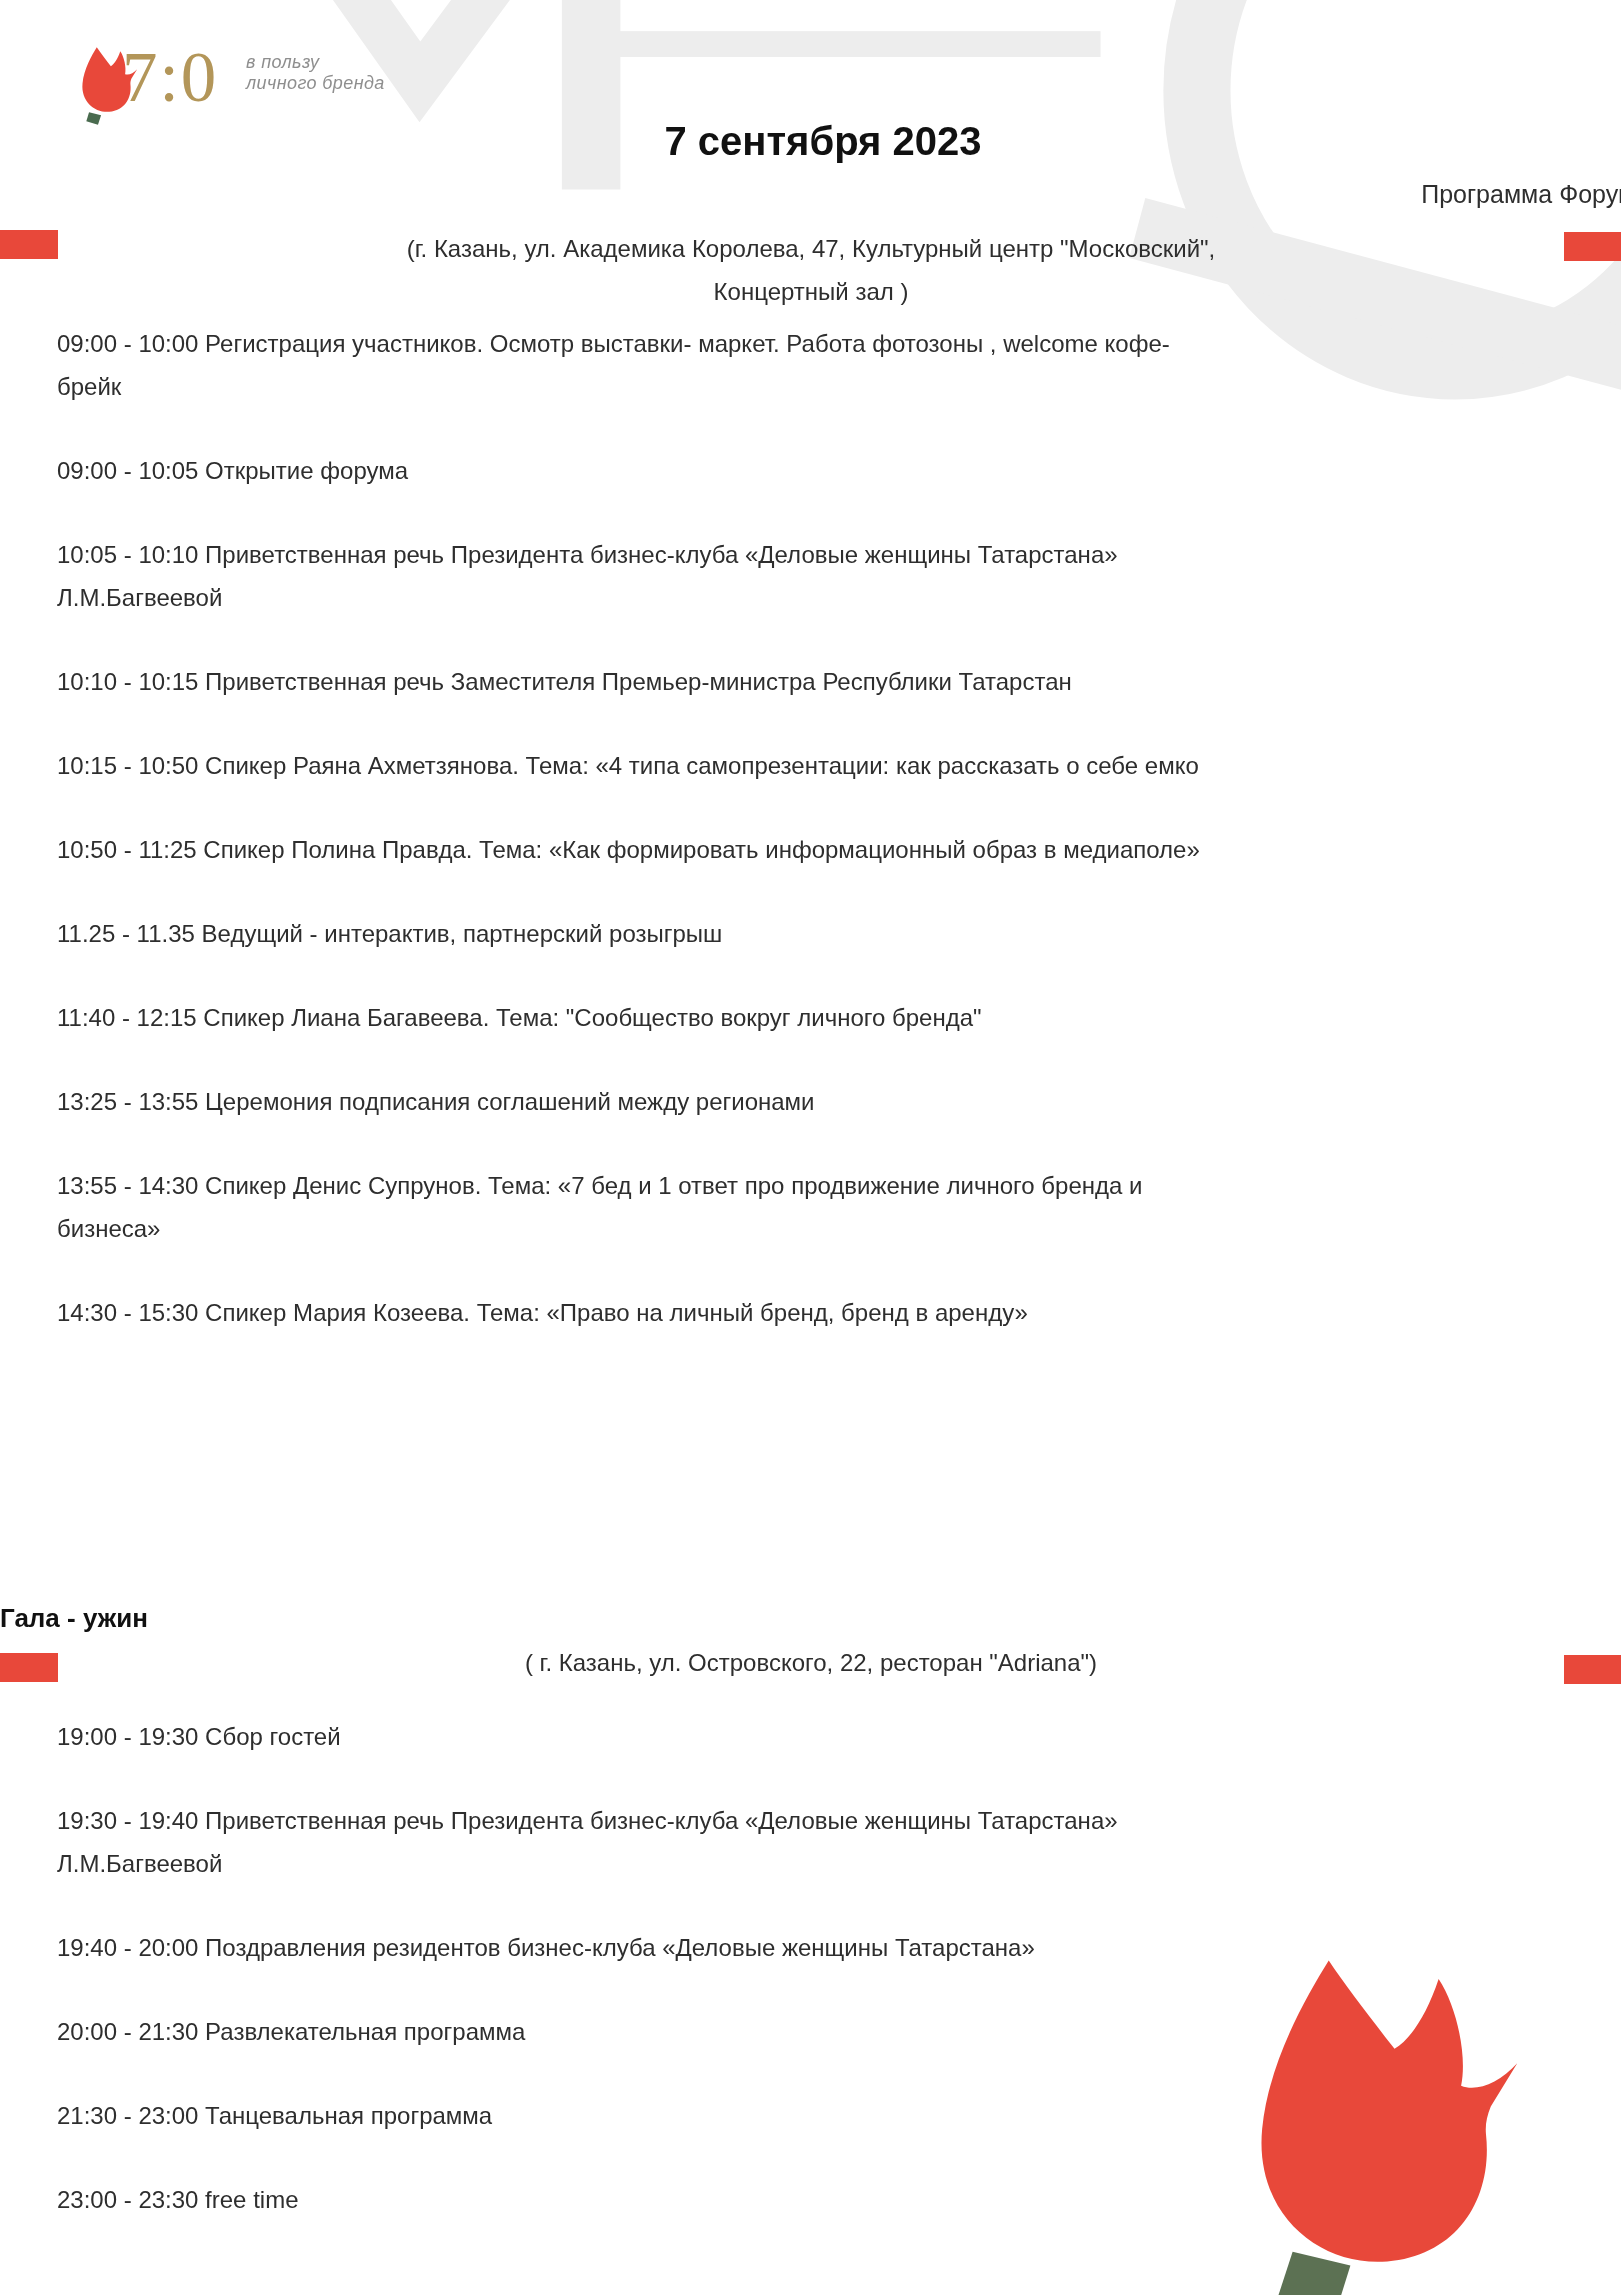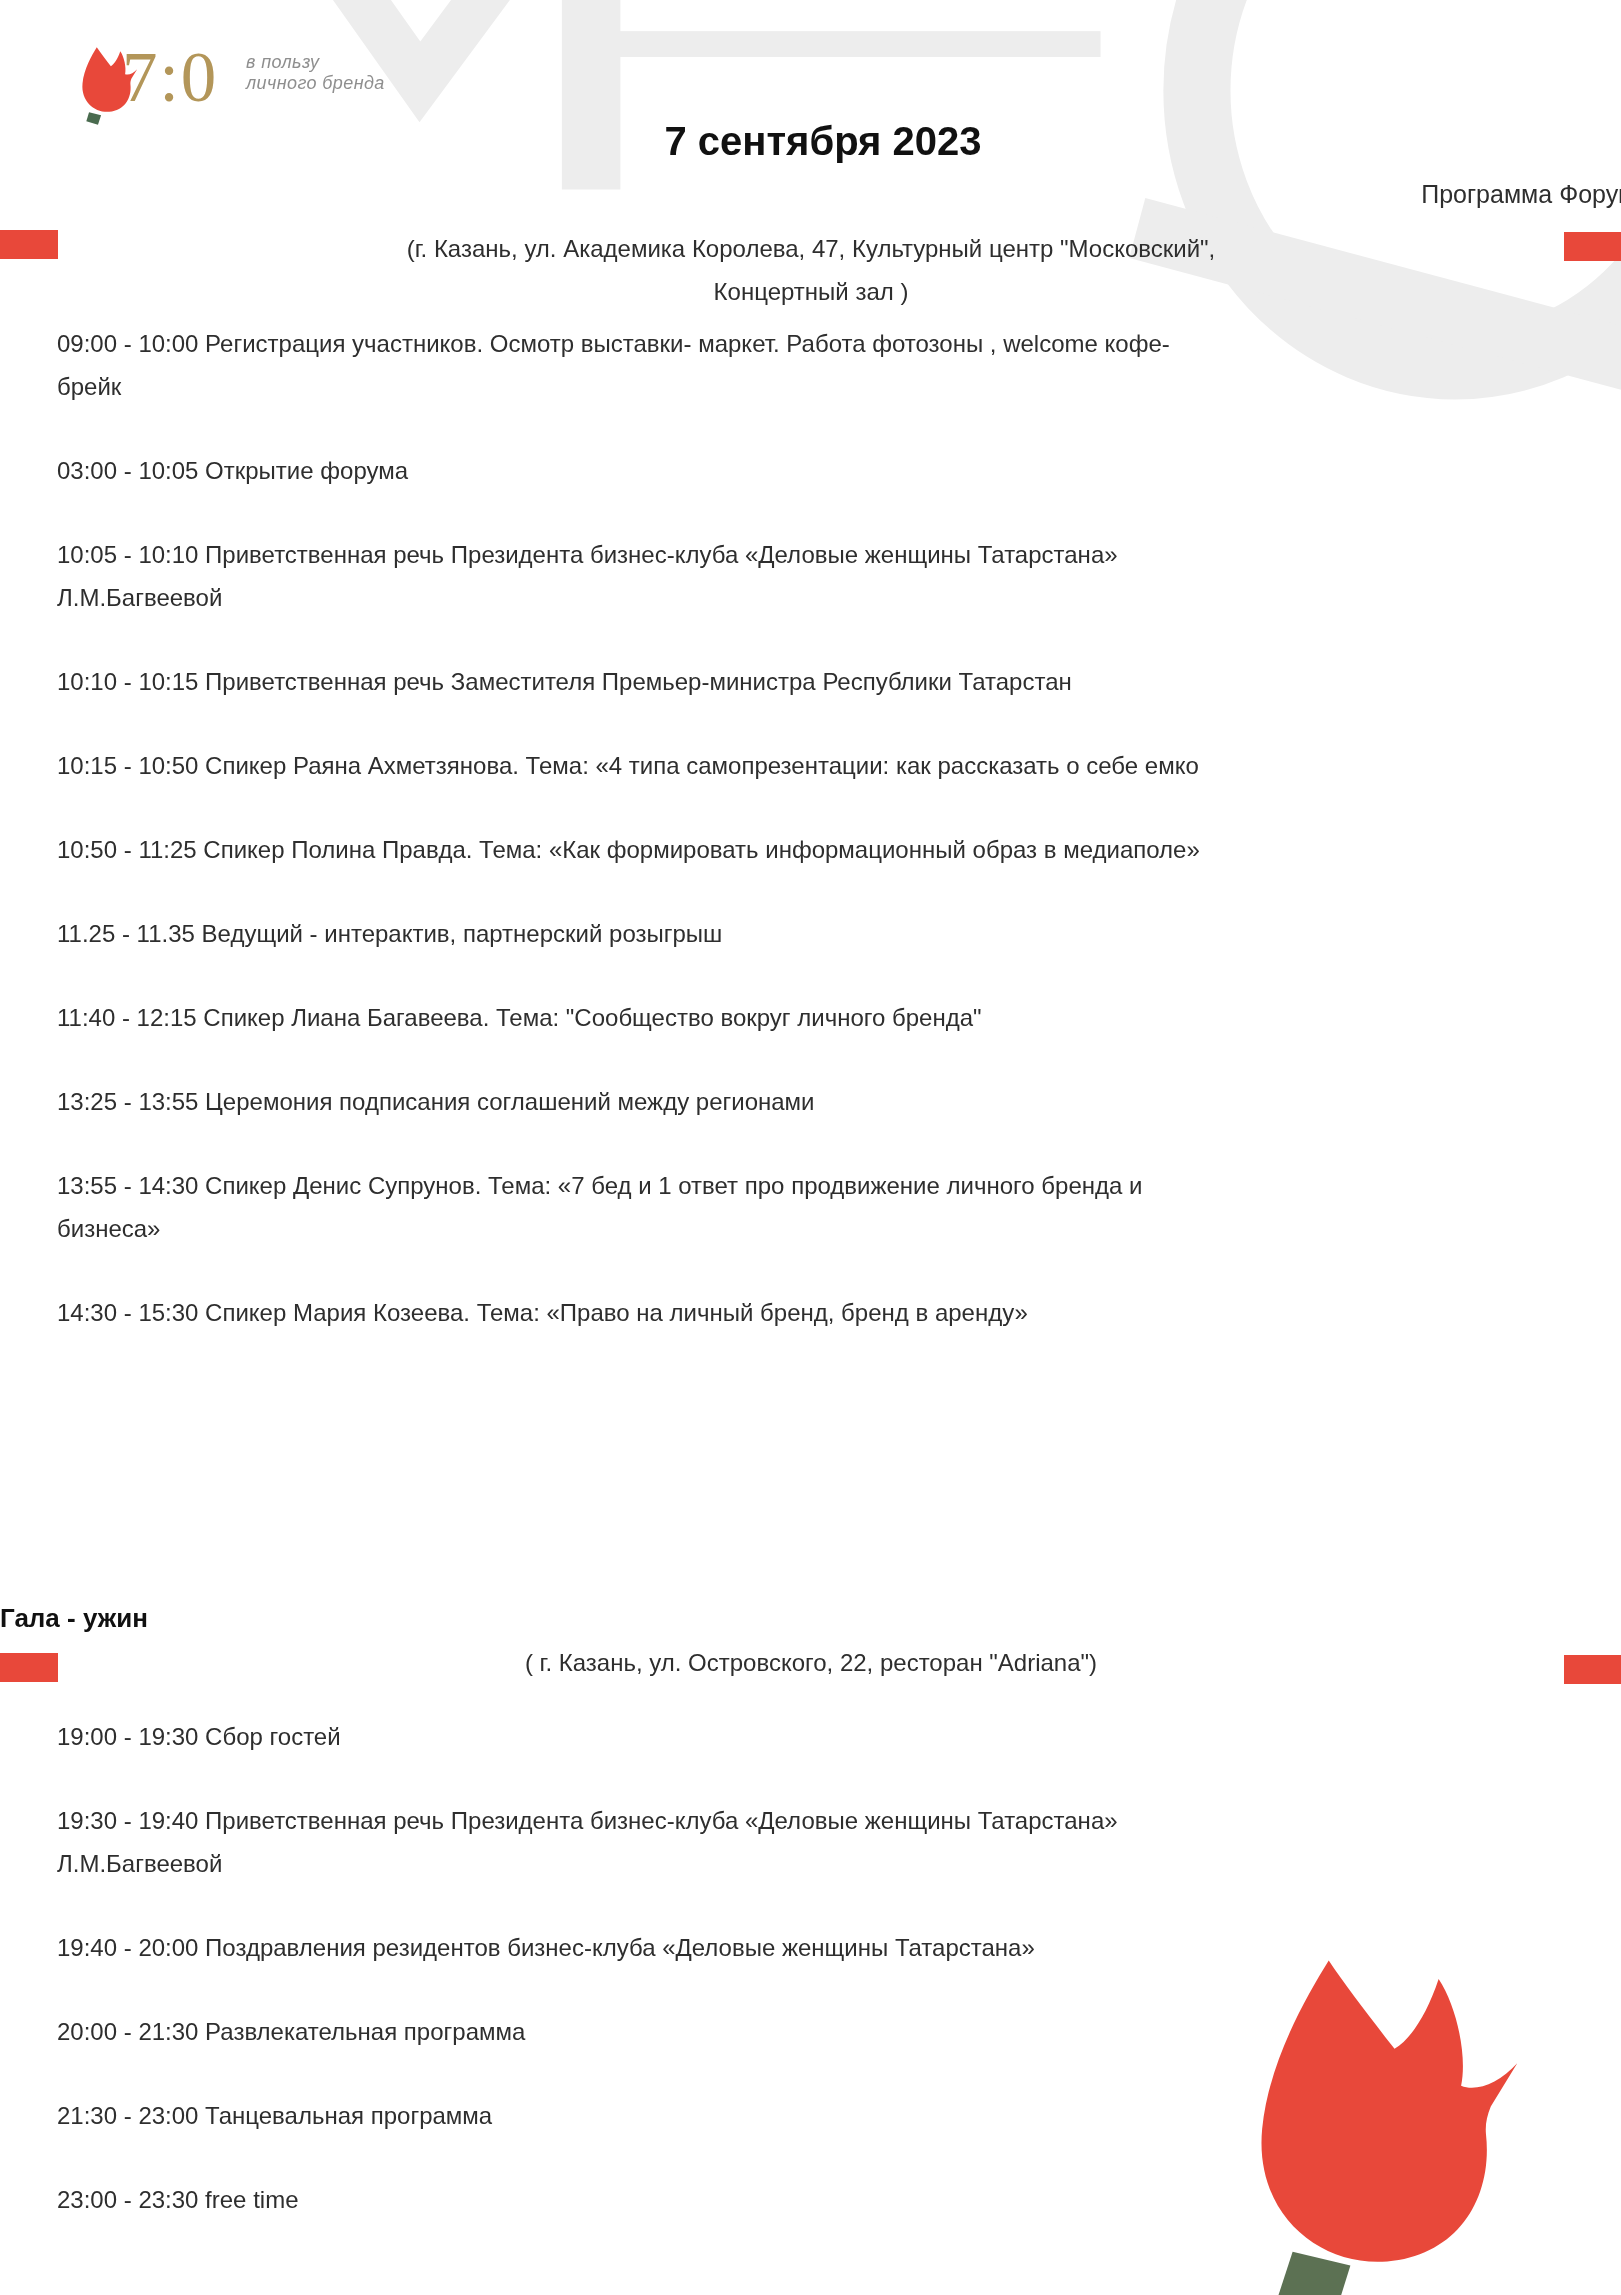--- a/index.html
+++ b/index.html
@@ -105,21 +105,21 @@
   <div class="red-bar b2r"></div>
 
   <div class="events events-forum">
 
       <div class="event">
         <div class="event-line">09:00 - 10:00 Регистрация участников. Осмотр выставки- маркет. Работа фотозоны , welcome кофе-</div>
         <div class="event-line">брейк</div>
       </div>
 
       <div class="event">
-        <div class="event-line">03:00 - 10:05 Открытие форума</div>
+        <div class="event-line">09:00 - 10:05 Открытие форума</div>
       </div>
 
       <div class="event">
         <div class="event-line">10:05 - 10:10 Приветственная речь Президента бизнес-клуба «Деловые женщины Татарстана»</div>
         <div class="event-line">Л.М.Багвеевой</div>
       </div>
 
       <div class="event">
         <div class="event-line">10:10 - 10:15 Приветственная речь Заместителя Премьер-министра Республики Татарстан</div>
       </div>

